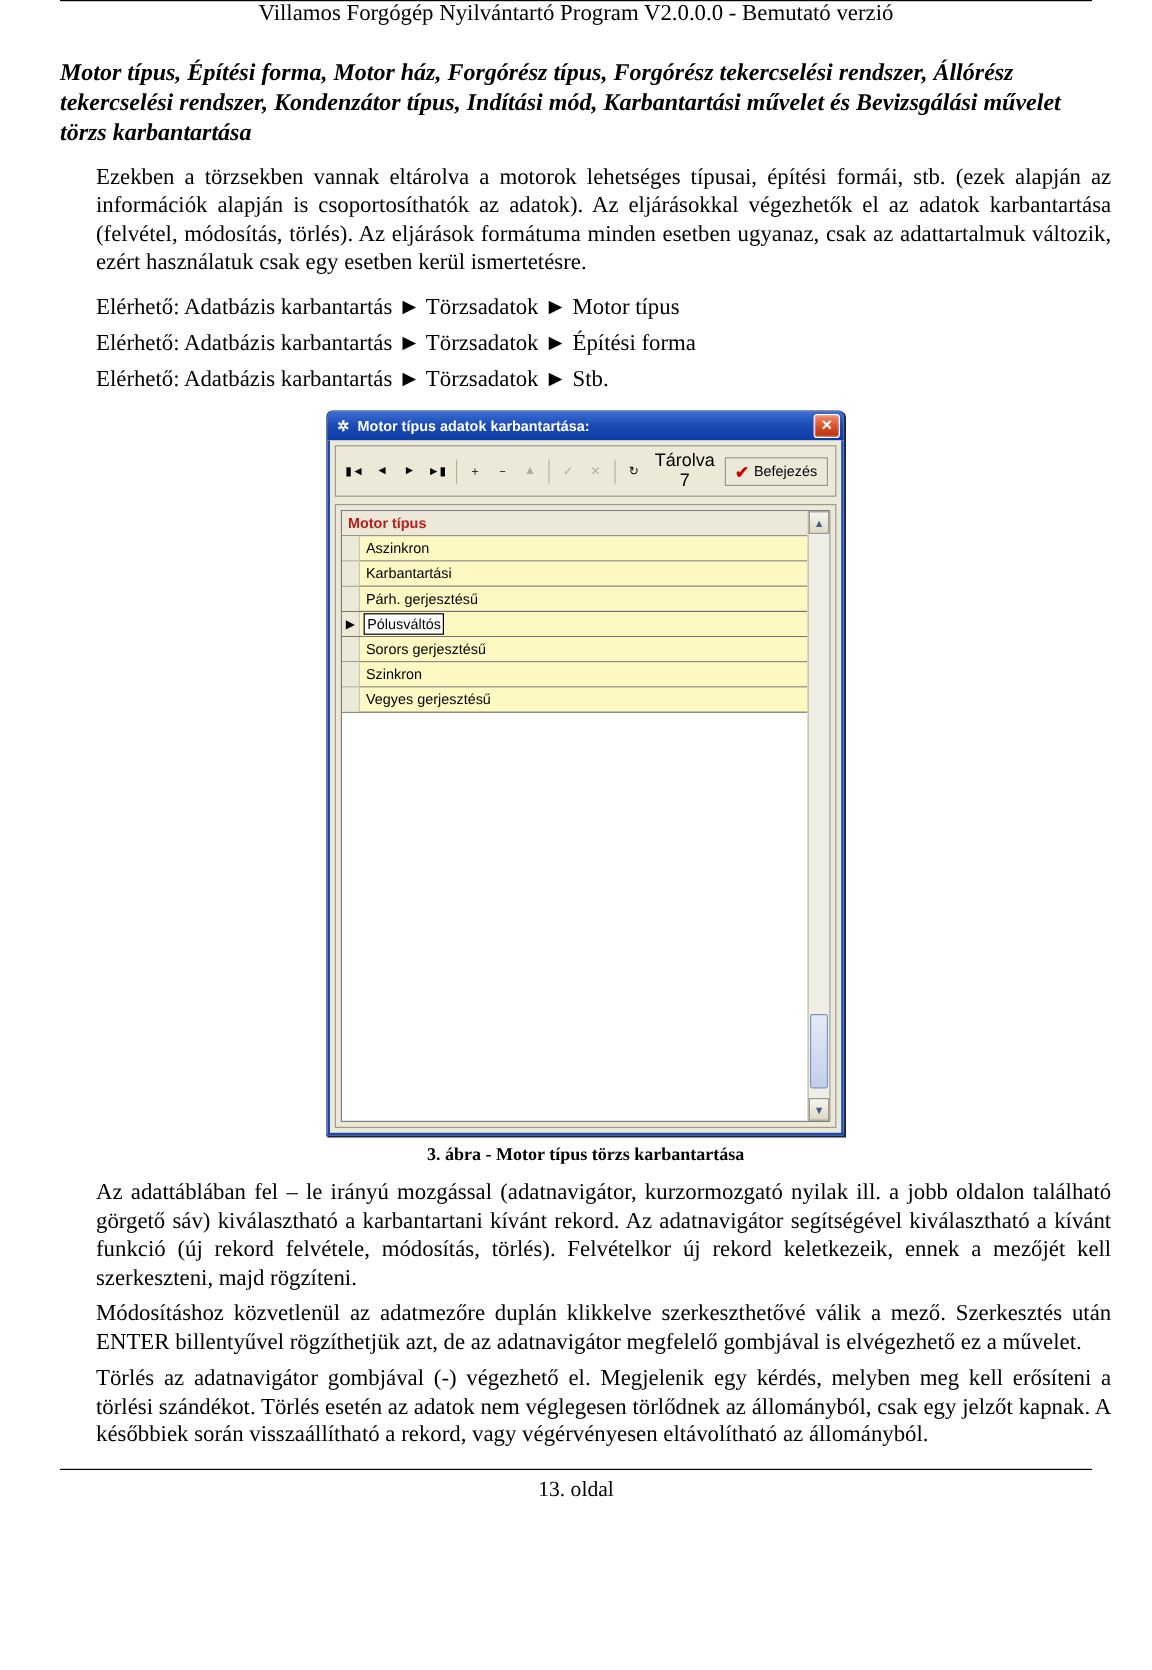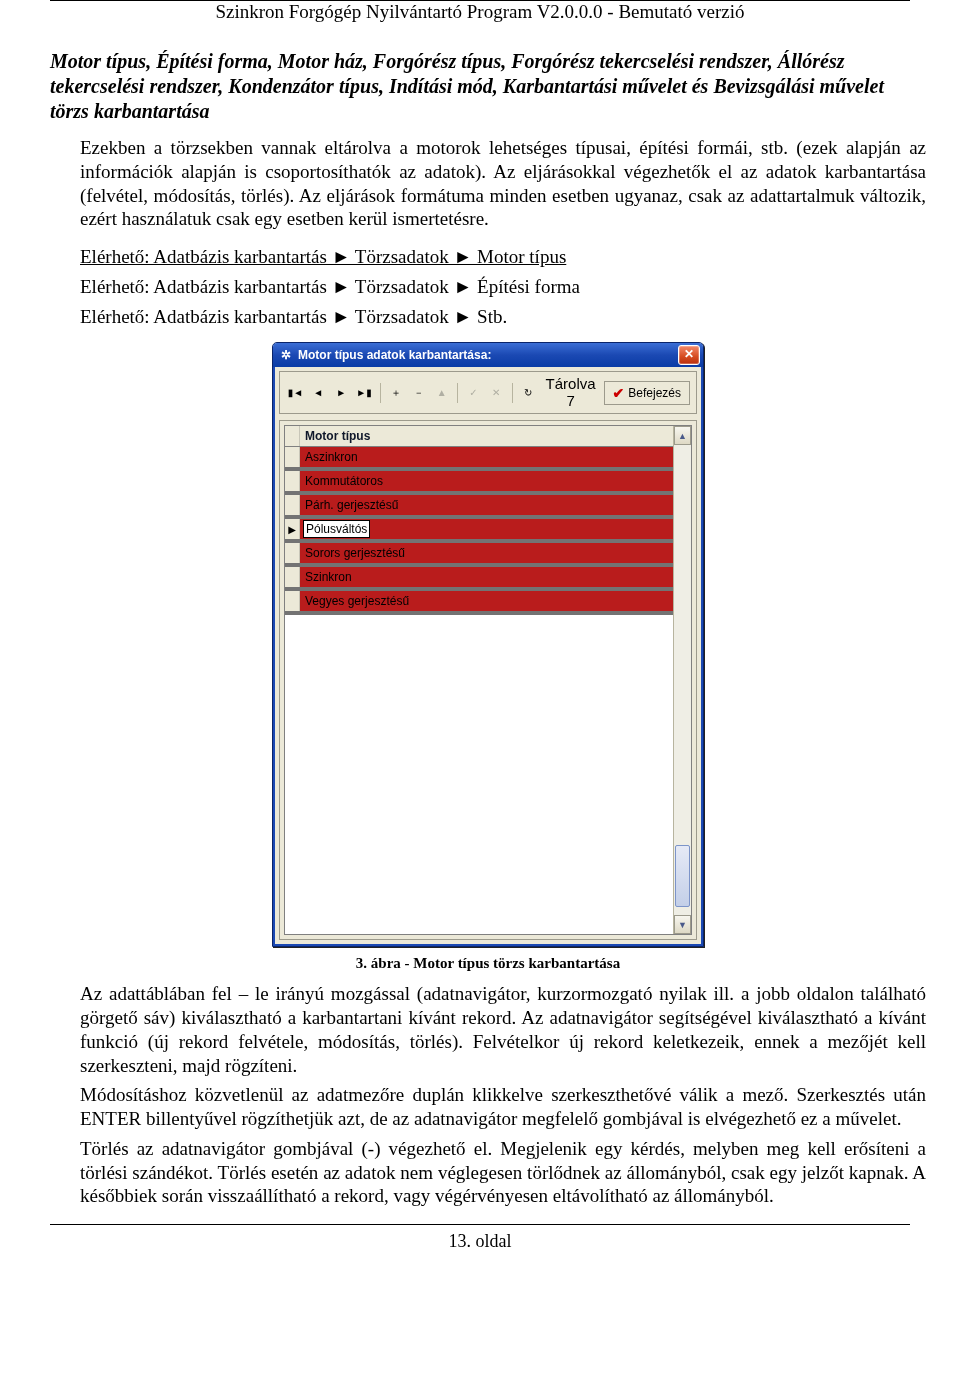--- a/index.html
+++ b/index.html
@@ -34,21 +34,20 @@
   }
   .para {
     margin: 0 0 6px 30px;
     line-height: 1.25;
     text-align: justify;
   }
   .para2 {
     margin: 14px 0 6px 30px;
     line-height: 1.25;
     text-align: justify;
-    text-decoration: underline;
   }
   .figwrap {
     margin: 14px 0 0 0;
     text-align: center;
   }
   .caption {
     text-align: center;
     font-weight: bold;
     font-size: 15px;
     margin: 8px 0 10px 0;
@@ -169,29 +168,30 @@
     box-sizing:border-box;
     background:#fff;
   }
   .grid-rows{
     flex:1;
     overflow:hidden;
   }
   .grow{
     display:flex;
     height:20px;
-    border-bottom:4px solid #737373;
+    border-bottom:1px solid #737373;
     align-items:stretch;
-    background:#b91c1c;
+    background:#fef9c3;
   }
   .grow.header{
     background:#ece9d8;
     font-weight:bold;
-    color:#0f172a;
+    color:#b91c1c;
     border-bottom:1px solid #808080;
+    flex-direction:column;
   }
   .gcell-ind{
     width:14px;
     border-right:1px solid #c8c6b8;
     background:#ece9d8;
     display:flex; align-items:center; justify-content:center;
     font-size:10px; color:#000;
   }
   .gcell{
     flex:1;
@@ -232,21 +232,21 @@
     height:60px;
     background:linear-gradient(#e6eaf6,#c3cfe8);
     border:1px solid #7c94c9;
     border-radius:2px;
   }
 </style>
 </head>
 <body>
 
 <hr class="hr">
-<div class="header-title">Szinkron Forgógép Nyilvántartó Program V2.0.0.0 - Bemutató verzió</div>
+<div class="header-title">Villamos Forgógép Nyilvántartó Program V2.0.0.0 - Bemutató verzió</div>
 
 <div class="page">
 
   <div class="section-heading">Motor típus, Építési forma, Motor ház, Forgórész típus, Forgórész tekercselési rendszer, Állórész tekercselési rendszer, Kondenzátor típus, Indítási mód, Karbantartási művelet és Bevizsgálási művelet törzs karbantartása</div>
 
   <div class="para">Ezekben a törzsekben vannak eltárolva a motorok lehetséges típusai, építési formái, stb. (ezek alapján az információk alapján is csoportosíthatók az adatok). Az eljárásokkal végezhetők el az adatok karbantartása (felvétel, módosítás, törlés). Az eljárások formátuma minden esetben ugyanaz, csak az adattartalmuk változik, ezért használatuk csak egy esetben kerül ismertetésre.</div>
 
   <div class="para2">Elérhető: Adatbázis karbantartás ► Törzsadatok ► Motor típus</div>
   <div class="para" style="margin-top:0">Elérhető: Adatbázis karbantartás ► Törzsadatok ► Építési forma</div>
   <div class="para" style="margin-top:0">Elérhető: Adatbázis karbantartás ► Törzsadatok ► Stb.</div>
@@ -291,21 +291,21 @@
                 <div class="grow header">
                   <div class="gcell-ind"></div>
                   <div class="gcell">Motor típus</div>
                 </div>
                 <div class="grow">
                   <div class="gcell-ind"></div>
                   <div class="gcell">Aszinkron</div>
                 </div>
                 <div class="grow">
                   <div class="gcell-ind"></div>
-                  <div class="gcell">Kommutátoros</div>
+                  <div class="gcell">Karbantartási</div>
                 </div>
                 <div class="grow">
                   <div class="gcell-ind"></div>
                   <div class="gcell">Párh. gerjesztésű</div>
                 </div>
                 <div class="grow editing">
                   <div class="gcell-ind">▶</div>
                   <div class="gcell">
                     <span class="edit-box">Pólusváltós</span>
                   </div>

